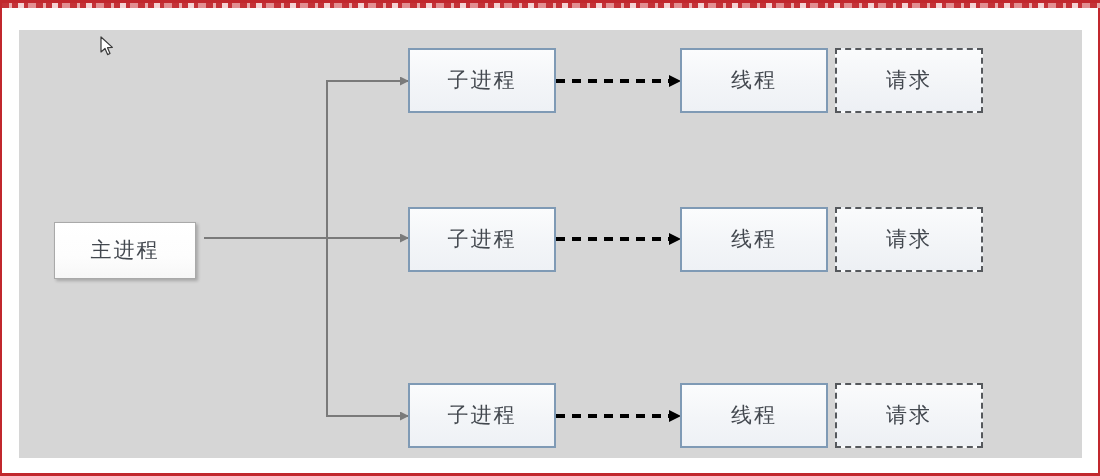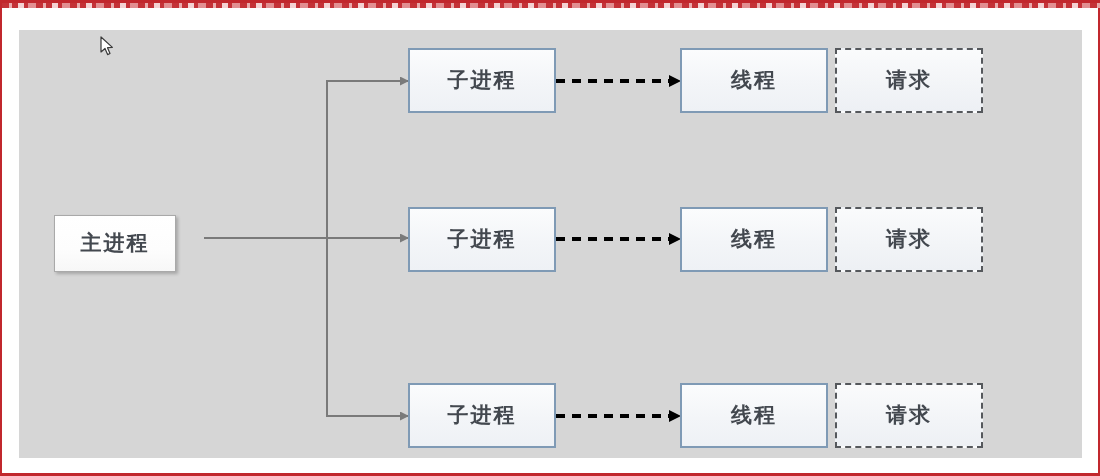--- a/index.html
+++ b/index.html
@@ -62,21 +62,21 @@
     display: flex;
     align-items: center;
     justify-content: center;
     background: linear-gradient(180deg, #fbfcfd 0%, #f3f5f8 55%, #eef1f5 100%);
     color: #43484f;
     font-size: 21px;
     letter-spacing: 2px;
     line-height: 1;
     user-select: none;
   }
-  .node .label { display: block; font-weight: bold; }
+  .node .label { display: block; }
 
   
   .node.main {
     border: 1px solid #a9a9a9;
     background: linear-gradient(180deg, #ffffff 0%, #fdfdfd 60%, #f7f7f7 100%);
     box-shadow: 2px 2px 3px rgba(0,0,0,.22);
   }
   
   .node.blue {
     border: 2px solid #7f9ab5;
@@ -145,21 +145,21 @@
 
       <line x1="372" y1="51" x2="389" y2="51" stroke="#7a7a7a" stroke-width="2" marker-end="url(#grey-head)"></line>
       <line x1="372" y1="208" x2="389" y2="208" stroke="#7a7a7a" stroke-width="2" marker-end="url(#grey-head)"></line>
       <line x1="372" y1="386" x2="389" y2="386" stroke="#7a7a7a" stroke-width="2" marker-end="url(#grey-head)"></line>
 
       <line x1="537" y1="51" x2="661" y2="51" stroke="#000000" stroke-width="4" stroke-dasharray="9,7" marker-end="url(#black-head)"></line>
       <line x1="537" y1="209" x2="661" y2="209" stroke="#000000" stroke-width="4" stroke-dasharray="9,7" marker-end="url(#black-head)"></line>
       <line x1="537" y1="386" x2="661" y2="386" stroke="#000000" stroke-width="4" stroke-dasharray="9,7" marker-end="url(#black-head)"></line>
     </svg>
 
-    <div class="node main" style="left:35px; top:185px; width:122px; height:57px;">
+    <div class="node main" style="left:35px; top:192px; width:142px; height:57px;">
       <span class="label">主进程</span>
     </div>
 
     <div class="node blue" style="left:389px; top:18px; width:148px; height:65px;">
       <span class="label">子进程</span>
     </div>
     <div class="node blue" style="left:661px; top:18px; width:148px; height:65px;">
       <span class="label">线程</span>
     </div>
     <div class="node dashed" style="left:816px; top:18px; width:148px; height:65px;">

